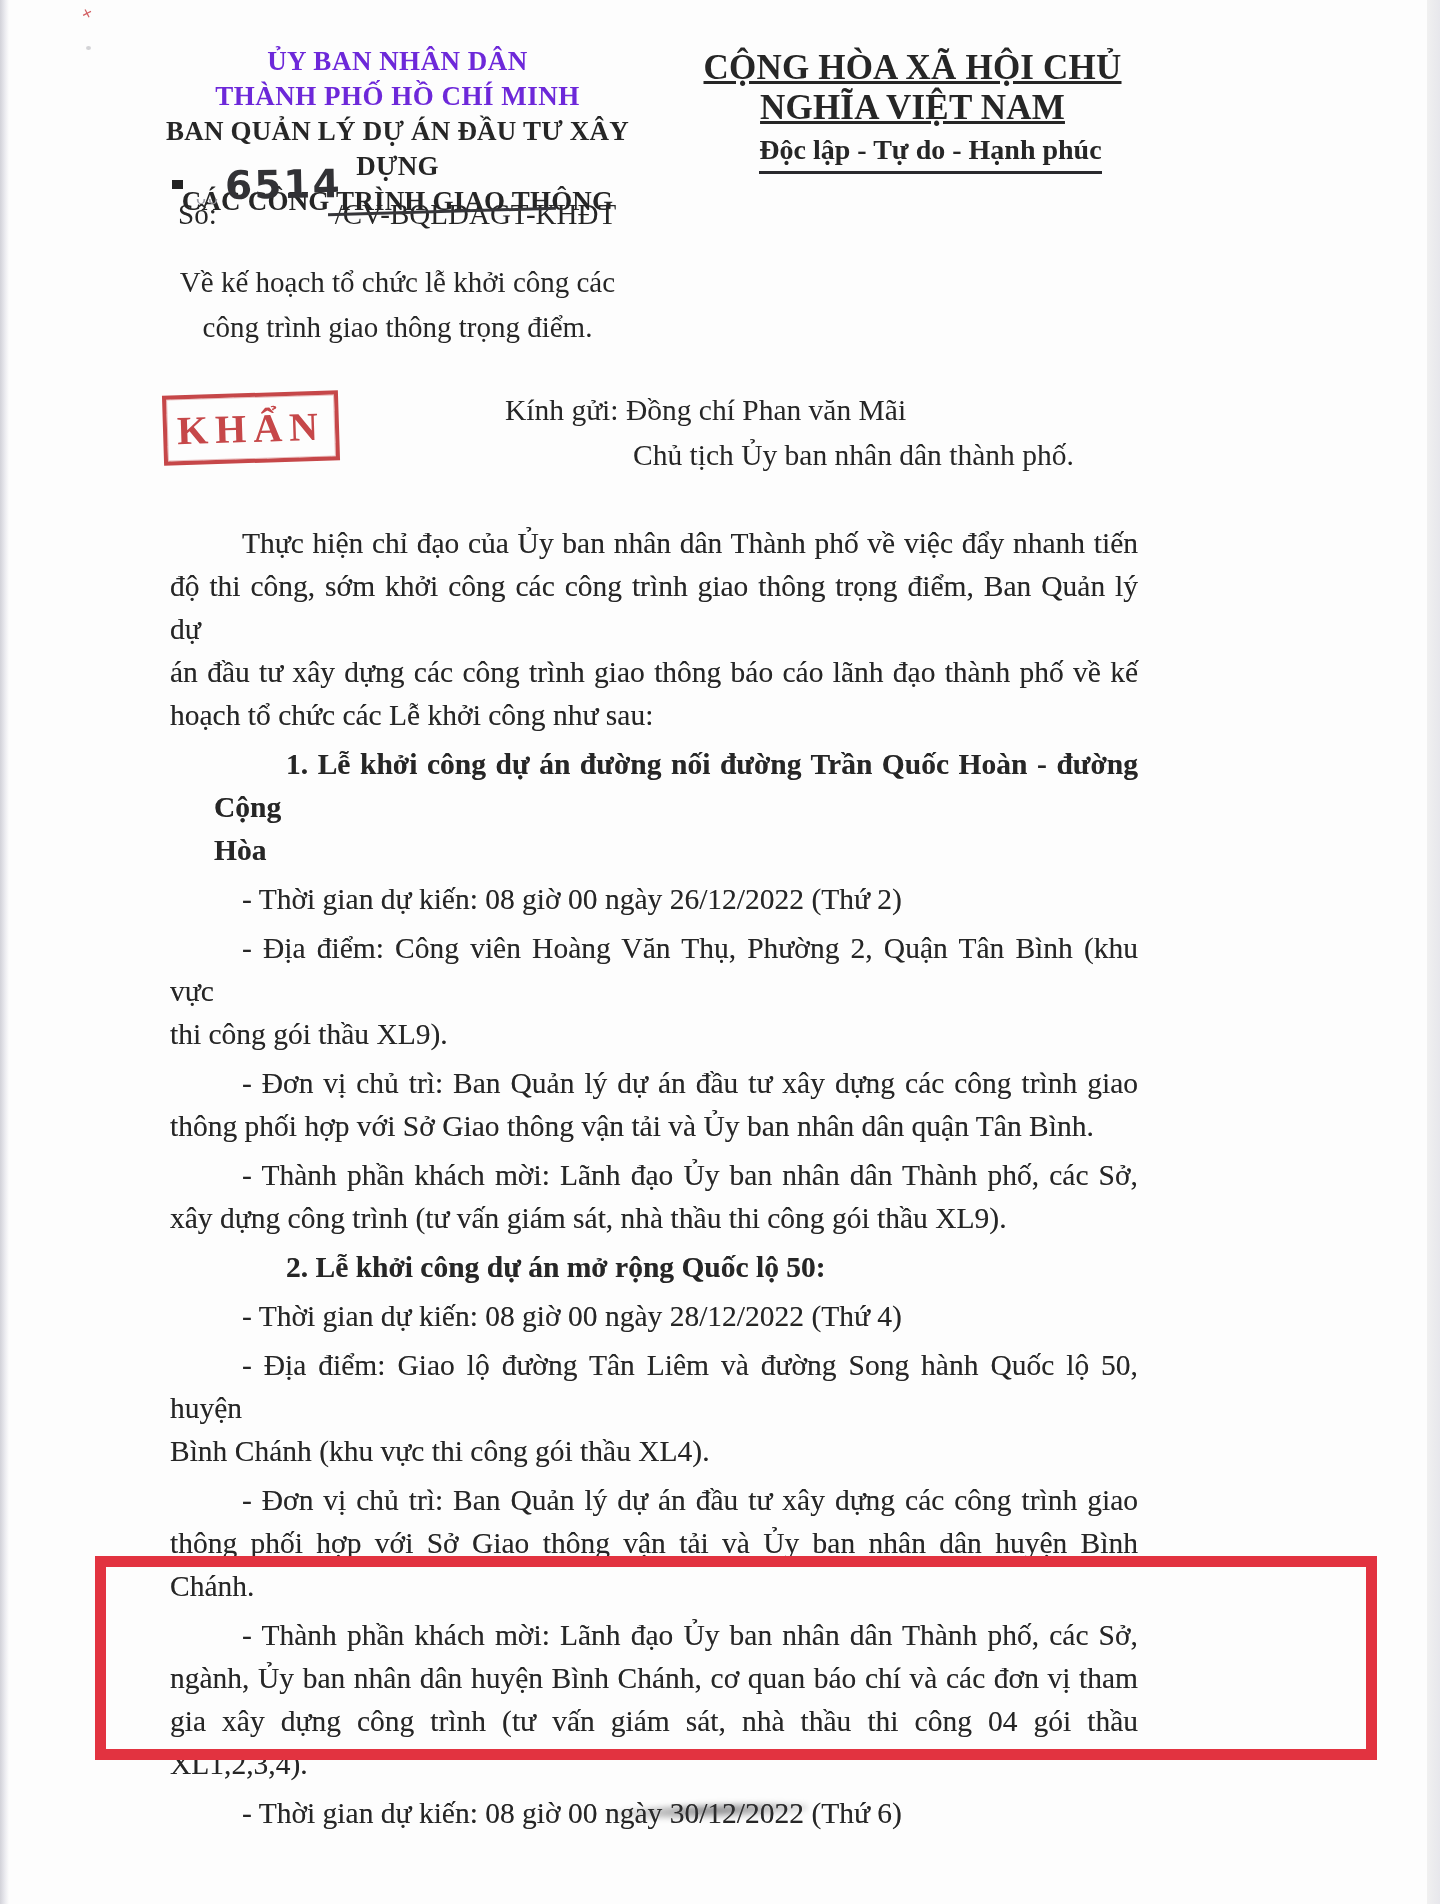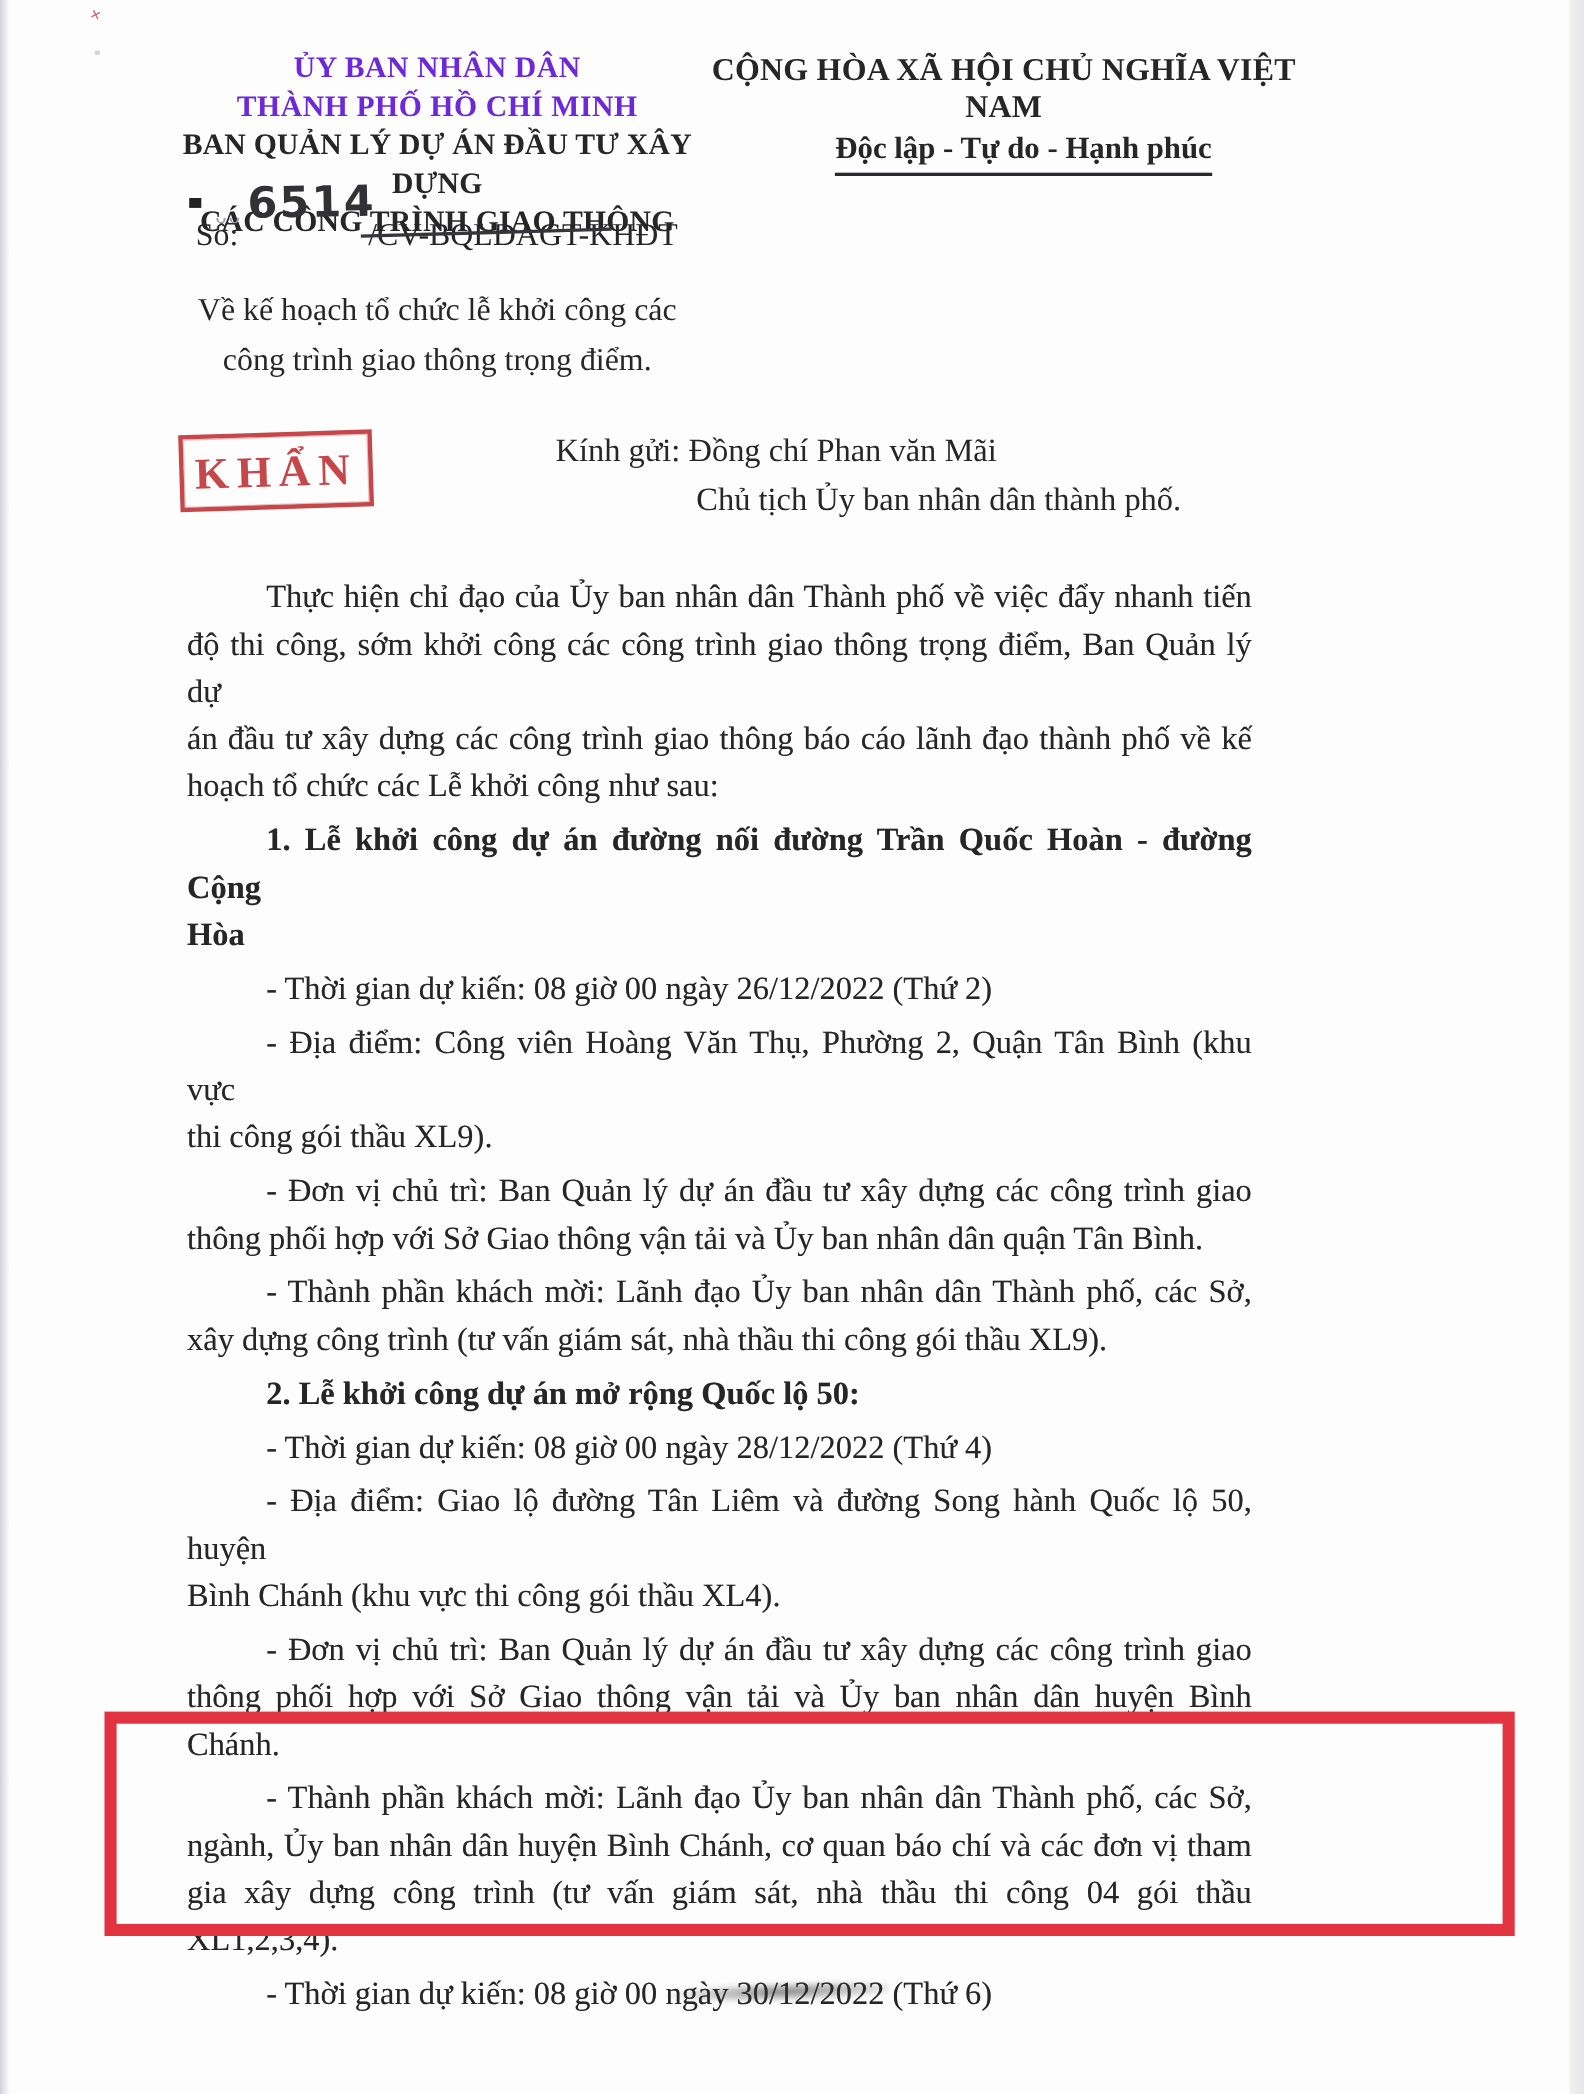--- a/index.html
+++ b/index.html
@@ -18,21 +18,21 @@
                 font-size:17px; font-weight:bold; transform:rotate(18deg); opacity:.85; }
   .dot-spec { position:absolute; left:86px; top:46px; width:5px; height:4px;
                 background:#d3d3d6; border-radius:50%; }
 
   
   .org-block { position:absolute; left:145px; top:44px; width:505px; text-align:center; line-height:35px; }
   .org-line-light { font-size:27px; font-weight:bold; color:#6d28d9; letter-spacing:.5px; }
   .org-line-bold  { font-size:27px; font-weight:bold; letter-spacing:.2px; }
 
   .national-block { position:absolute; left:640px; top:48px; width:545px; text-align:center; }
-  .national-line1 { font-size:29px; font-weight:bold; letter-spacing:.2px; }
+  .national-line1 { font-size:35px; font-weight:bold; letter-spacing:.2px;text-decoration:underline; }
   .national-line2 { display:inline-block; margin-top:6px; font-size:28px; font-weight:bold;
                     padding-bottom:5px; border-bottom:3px solid #2a2a2e;margin-left:36px; }
 
   .so-line { position:absolute; left:178px; top:198px; font-size:29px; white-space:nowrap; }
   .so-code { margin-left:118px; }
   .stamp-number { position:absolute; left:225px; top:162px;
                   font-family:"DejaVu Sans","Liberation Sans",sans-serif;
                   font-weight:bold; font-size:39px; letter-spacing:2px; color:#323236;
                   transform:rotate(-1deg); z-index:1; }
   .squig { position:absolute; left:196px; top:186px; color:#9a9aa2; font-size:20px; letter-spacing:2px; }
@@ -52,21 +52,21 @@
                    display:flex; align-items:center; justify-content:center;
                    color:#c23a3c; font-weight:bold; font-size:40px; letter-spacing:7px;
                    opacity:.93; box-shadow:inset 0 0 0 1px rgba(194,58,60,.35); }
 
   .recipient-block { position:absolute; left:505px; top:388px; font-size:29.5px; line-height:45px; }
   .recipient-line2 { margin-left:128px; }
 
   
   .body-flow { position:absolute; left:170px; top:516px; width:968px; font-size:29.5px; }
   .para { margin-top:6px; }
-  .para.bold .ln { font-weight:bold; }
+  .para.bold .ln { font-weight:bold;margin-left:44px; }
   .ln { line-height:43px; text-align:justify; text-align-last:justify;
         text-shadow:0 0 .4px rgba(0,0,0,.35); }
   .ln.last { text-align-last:left; }
   .ln.first { text-indent:72px; }
 
   .highlight-box { position:absolute; left:95px; top:1556px; width:1282px; height:204px;
                    box-sizing:border-box; border:11px solid #e23340; pointer-events:none; }
 
   .bottom-smudge { position:absolute; left:598px; top:1802px; width:210px; height:18px;
                    background:radial-gradient(ellipse at 55% 50%, rgba(55,55,58,.6), rgba(55,55,58,0) 70%);

